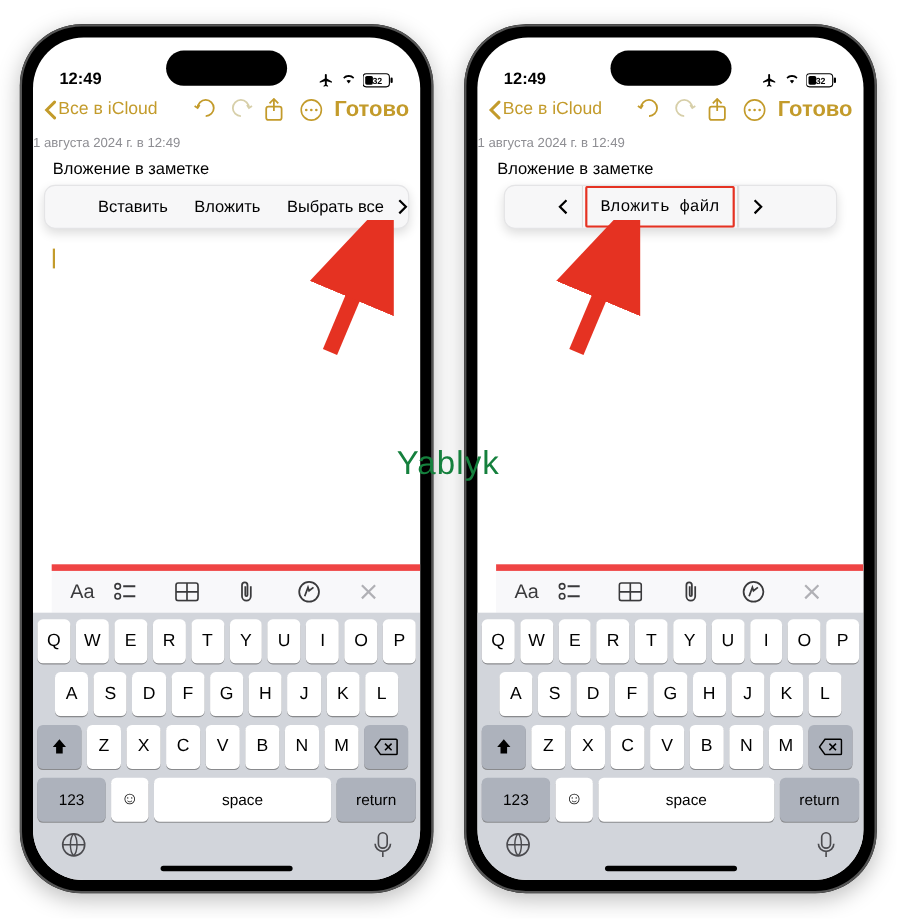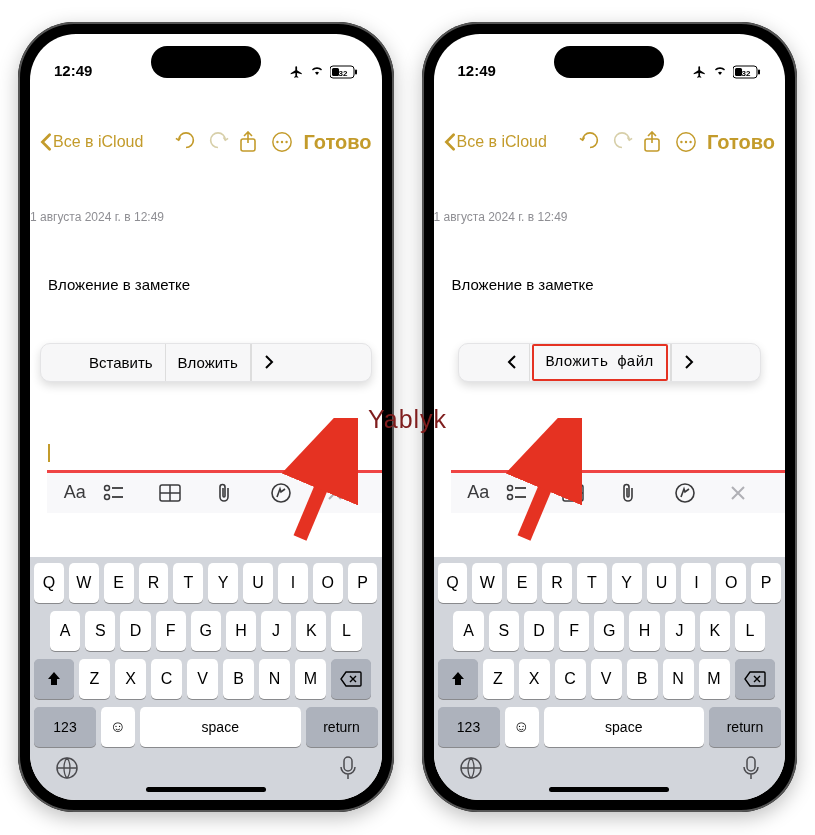--- a/index.html
+++ b/index.html
@@ -5,21 +5,21 @@
   * { box-sizing: border-box; margin: 0; padding: 0; font-family: -apple-system, "Helvetica Neue", Arial, sans-serif; }
   body { background:#fff; width:815px; height:835px; position:relative; }
   .stage { display:flex; gap:28px; padding:22px 18px; justify-content:center; }
   .phone-frame {
     width:376px; height:790px; background:#000; border-radius:56px; padding:12px;
     box-shadow:0 0 0 2px #555 inset, 0 6px 20px rgba(0,0,0,.25);
     position:relative;
   }
   .phone-screen {
     width:100%; height:100%; background:#fff; border-radius:46px; overflow:hidden;
-    position:relative; display:flex; flex-direction:column;gap:44px;
+    position:relative; display:flex; flex-direction:column;
   }
   .dynamic-island {
     position:absolute; top:12px; left:50%; transform:translateX(-50%);
     width:110px; height:32px; background:#000; border-radius:20px; z-index:50;
   }
   .status-bar {
     height:50px; display:flex; justify-content:space-between; align-items:flex-end;
     padding:0 24px 4px; font-size:15px; font-weight:600;
   }
   .status-icons { display:flex; gap:5px; align-items:flex-start; }
@@ -45,21 +45,21 @@
   .context-menu .div { width:1px; background:#ddd; }
   .context-menu .arrow { width:34px; display:flex; align-items:center; justify-content:center; }
   .highlight-box { border:2px solid #e53222; border-radius:2px; margin:0 2px;font-family:Liberation Mono, monospace; }
   .cursor-area { flex:1; position:relative; }
   .text-cursor {
     position:absolute; left:18px; top:18px; width:2px; height:18px; background:#c39b2b;
   }
   .arrow-callout { position:absolute; z-index:5; }
   .arrow-svg { width:88px; height:130px; }
   .kb-toolbar {
-    height:44px; background:#f8f8fa; border-top:3px solid #ef4444;
+    height:44px; background:#f8f8fa; border-top:6px solid #ef4444;
     display:flex; align-items:center; justify-content:space-around;
     color:#3a3a3c; font-size:19px;margin-left:17px;
   }
   .kb-toolbar .slot { flex:1; text-align:center; }
   .keyboard { background:#d2d5db; padding:6px 4px 8px; }
   .kb-row { display:flex; gap:5px; justify-content:center; margin-bottom:8px; }
   .key {
     flex:1; max-width:31px; height:40px; background:#fff; border-radius:5px;
     box-shadow:0 1px 0 #898a8d; display:flex; align-items:center; justify-content:center;
     font-size:16px; color:#000;
@@ -81,21 +81,21 @@
   .kb-bottom {
     display:flex; justify-content:space-between; align-items:center;
     padding:8px 20px 2px;
   }
   .home-indicator {
     width:120px; height:5px; background:#000; border-radius:3px;
     margin:4px auto 0;
   }
   .watermark {
     position:absolute; left:50%; top:405px; transform:translateX(-50%);
-    font-size:25px; color:#7f1d1d; letter-spacing:1px; z-index:100; pointer-events:none;
+    font-size:30px; color:#15803d; letter-spacing:1px; z-index:100; pointer-events:none;
   }
   svg { display:block; }
 </style>
 </head>
 <body>
 
 <div class="watermark">Yablyk</div>
 
 <div class="stage">
 
@@ -167,20 +167,21 @@
     </div>
 
     <div class="date-line">1 августа 2024 г. в 12:49</div>
     <div class="note-title">Вложение в заметке</div>
 
     <div class="context-menu">
       <div class="item">Вставить</div>
       <div class="div"></div>
       <div class="item">Вложить</div>
       <div class="div"></div>
+      <div class="item">Выбрать все</div>
       <div class="div"></div>
       <div class="arrow">
         <svg width="10" height="16" viewBox="0 0 10 16">
               <path d="M2 2l6 6-6 6" stroke="#000" stroke-width="2" fill="none"></path>
             </svg>
       </div>
     </div>
 
     <div class="cursor-area">
       <div class="text-cursor"></div>

